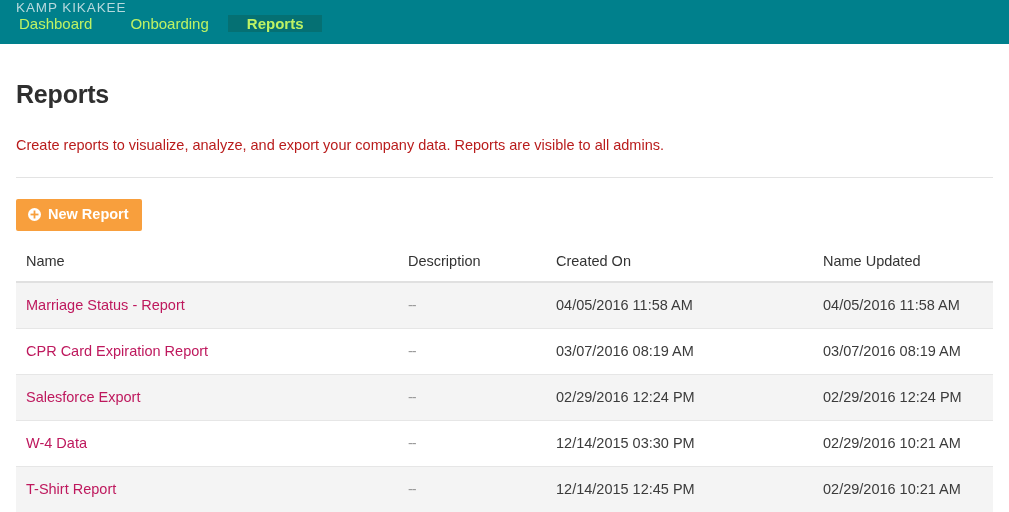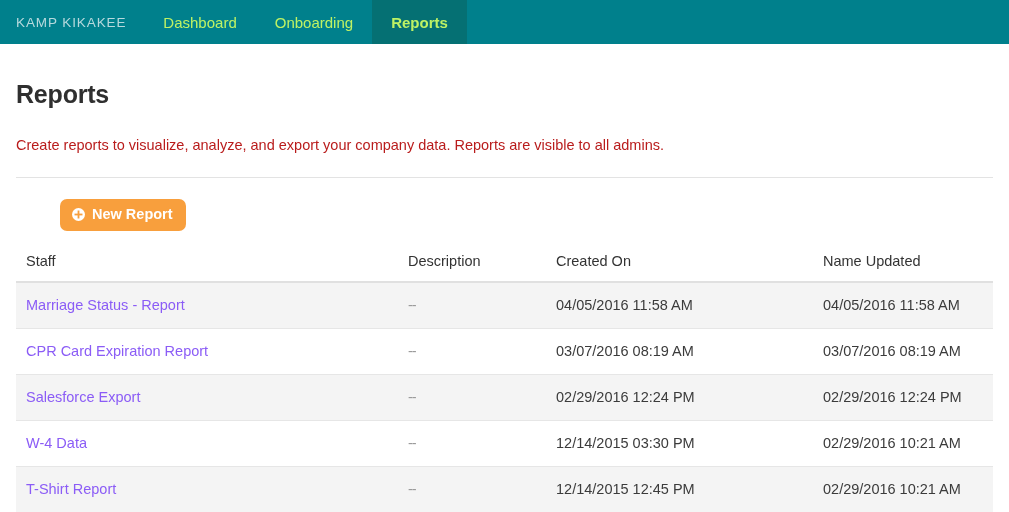--- a/index.html
+++ b/index.html
@@ -16,20 +16,21 @@
     overflow: hidden;
   }
 
   
   .navbar {
     height: 44px;
     background: #00808c;
     display: flex;
     align-items: stretch;
     width: 100%;
+    flex-direction: column;
   }
   .brand {
     display: flex;
     align-items: center;
     padding: 0 18px 0 16px;
     color: #b6d9dd;
     font-size: 13.5px;
     letter-spacing: 0.9px;
     font-weight: 400;
     white-space: nowrap;
@@ -92,29 +93,28 @@
   
   .toolbar {
     margin-top: 21px;
   }
   .btn-new {
     display: inline-flex;
     align-items: center;
     gap: 7px;
     background: #f89f3d;
     border: none;
-    border-radius: 7px;
+    border-radius: 2px;
     color: #ffffff;
     font-family: "Liberation Sans", sans-serif;
     font-size: 14.5px;
     font-weight: 700;
     padding: 8px 13px 9px 12px;
     cursor: pointer;
     line-height: 1;
-    margin-left: 44px;
   }
   .plus-circle-icon {
     display: inline-block;
     width: 13px;
     height: 13px;
     position: relative;
     top: 0;
   }
   .plus-circle-icon svg { display: block; }
 
@@ -148,21 +148,21 @@
   .table th.col-desc,
   .table td.col-desc { width: 148px; }
   .table th.col-created,
   .table td.col-created { width: 267px; }
   .table th.col-updated,
   .table td.col-updated { width: 170px; }
 
   .table th.col-name { padding-left: 10px; }
 
   .report-link {
-    color: #8b5cf6;
+    color: #be185d;
     text-decoration: none;
     font-size: 14.5px;
     cursor: pointer;
   }
   .dash {
     color: #9b9b9b;
     font-size: 14.5px;
     letter-spacing: -1px;
   }
 </style>
@@ -201,21 +201,21 @@
           <rect x="3.1" y="6.9" width="9.8" height="2.2" fill="#f89f3d"></rect>
         </svg>
       </span>
       <span>New Report</span>
     </button>
   </div>
 
   <table class="table">
     <thead>
       <tr>
-        <th class="col-name">Staff</th>
+        <th class="col-name">Name</th>
         <th class="col-desc">Description</th>
         <th class="col-created">Created On</th>
         <th class="col-updated">Name Updated</th>
       </tr>
     </thead>
     <tbody>
       <tr>
         <td class="col-name">
           <a class="report-link" href="#">Marriage Status - Report</a>
         </td>

